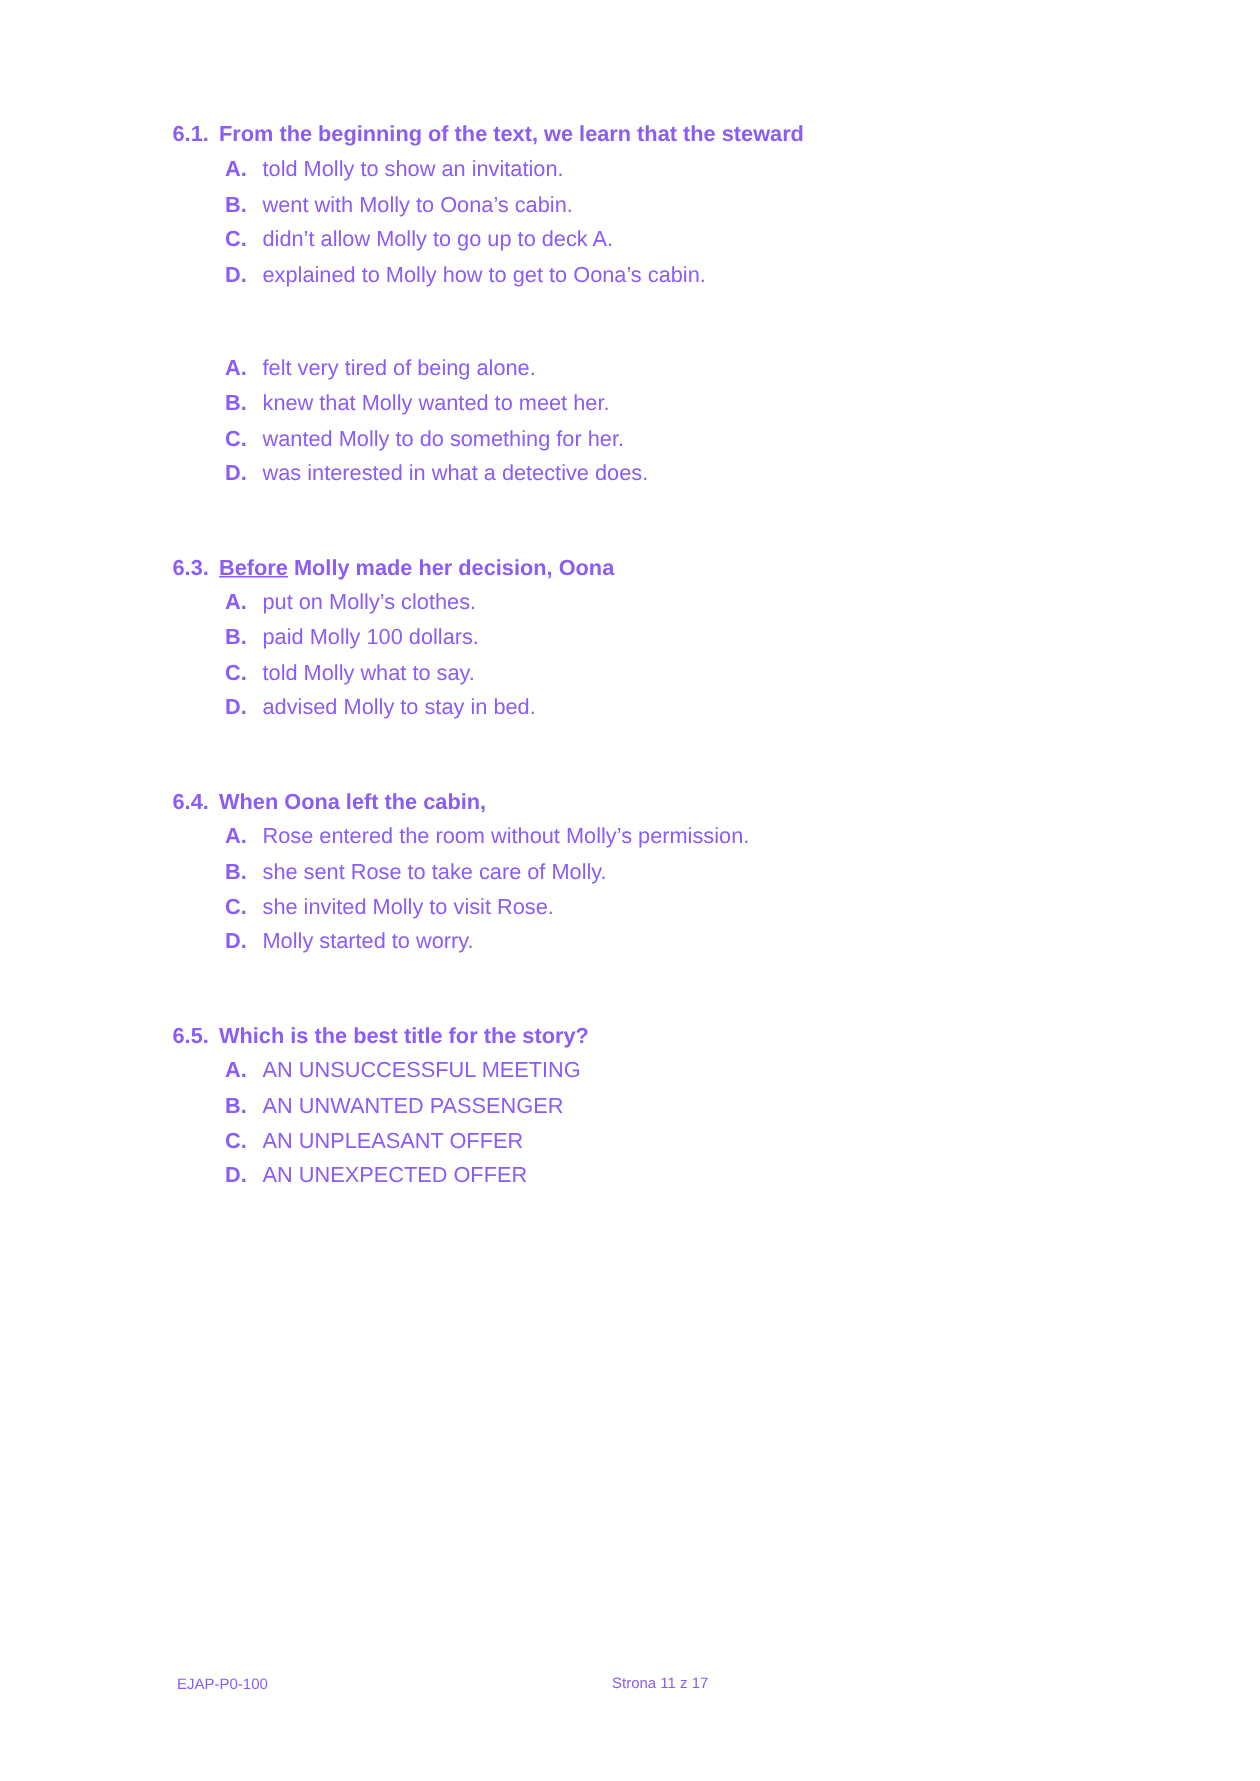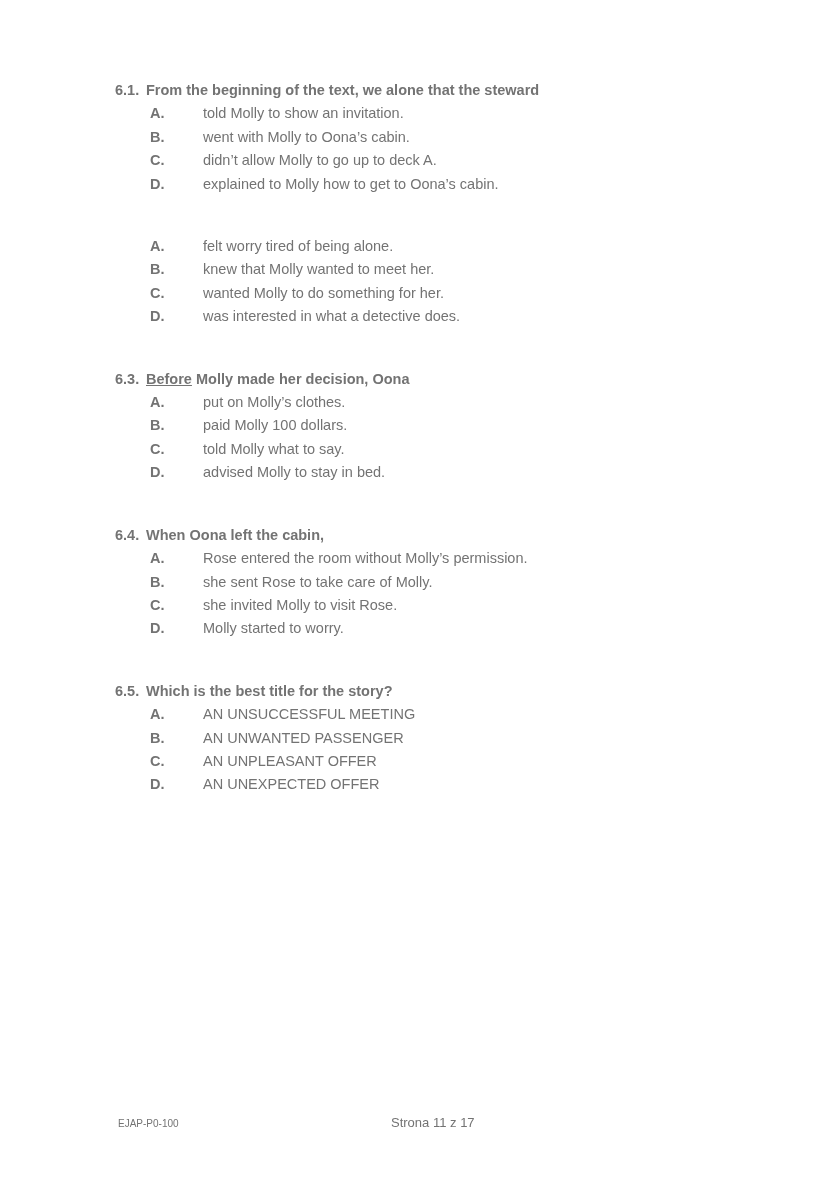--- a/index.html
+++ b/index.html
@@ -1,70 +1,70 @@
 <!DOCTYPE html>
 <html><head>
 <meta charset="utf-8">
 <style>
   html, body { margin: 0; padding: 0; background: #ffffff; }
   .page {
     position: relative;
     width: 840px;
     height: 1187px;
     background: #ffffff;
-    color: #737373;
+    color: #8b5cf6;
     font-family: "Liberation Sans", sans-serif;
     overflow: hidden;
   }
   .content {
     padding: 79px 60px 0 115px;
     font-size: 14.5px;
     line-height: 23.4px;
   }
   .question + .question { margin-top: 39px; }
   .q-header { display: flex; font-weight: bold; }
   .q-num { flex: none; width: 31px; }
   .q-prompt { flex: 1; }
   .option { display: flex; margin-left: 35px; }
   .opt-letter { flex: none; width: 25px; font-weight: bold; }
-  .opt-text { flex: 1; margin-left: 28px; }
+  .opt-text { flex: 1; }
   .u { text-decoration: underline; }
   .transfer {
     margin: 59px 0 0 3px;
     font-size: 15px;
     font-weight: bold;
     font-style: italic;
     line-height: 23.4px;
     letter-spacing: 0.2px;
   }
   .footer-code {
     position: absolute;
     left: 118px;
     top: 1117px;
     font-size: 10px;
     line-height: 14px;
   }
   .footer-page {
     position: absolute;
-    left: 391px;
+    left: 408px;
     top: 1114px;
-    font-size: 13px;
+    font-size: 10px;
     line-height: 18px;
   }
 </style>
 </head>
 <body>
 
 <div class="page">
   <main class="content">
 
     <section class="question">
       <div class="q-header">
         <span class="q-num">6.1.</span>
-        <span class="q-prompt">From the beginning of the text, we alone that the steward</span>
+        <span class="q-prompt">From the beginning of the text, we learn that the steward</span>
       </div>
       <div class="option">
         <span class="opt-letter">A.</span>
         <span class="opt-text">told Molly to show an invitation.</span>
       </div>
       <div class="option">
         <span class="opt-letter">B.</span>
         <span class="opt-text">went with Molly to Oona’s cabin.</span>
       </div>
       <div class="option">
@@ -73,21 +73,21 @@
       </div>
       <div class="option">
         <span class="opt-letter">D.</span>
         <span class="opt-text">explained to Molly how to get to Oona’s cabin.</span>
       </div>
     </section>
 
     <section class="question">
       <div class="option">
         <span class="opt-letter">A.</span>
-        <span class="opt-text">felt worry tired of being alone.</span>
+        <span class="opt-text">felt very tired of being alone.</span>
       </div>
       <div class="option">
         <span class="opt-letter">B.</span>
         <span class="opt-text">knew that Molly wanted to meet her.</span>
       </div>
       <div class="option">
         <span class="opt-letter">C.</span>
         <span class="opt-text">wanted Molly to do something for her.</span>
       </div>
       <div class="option">

